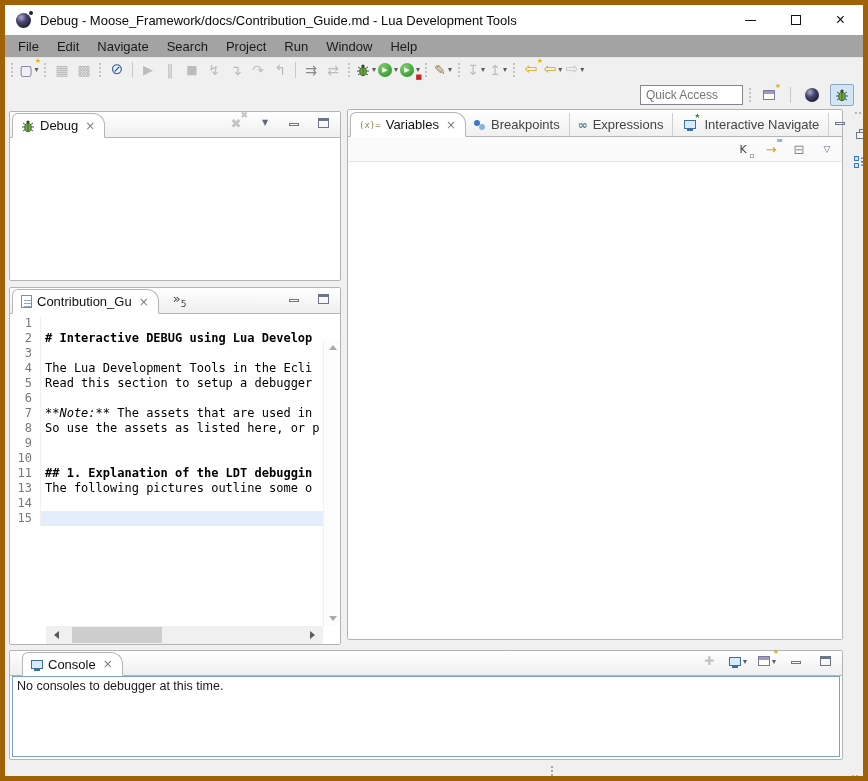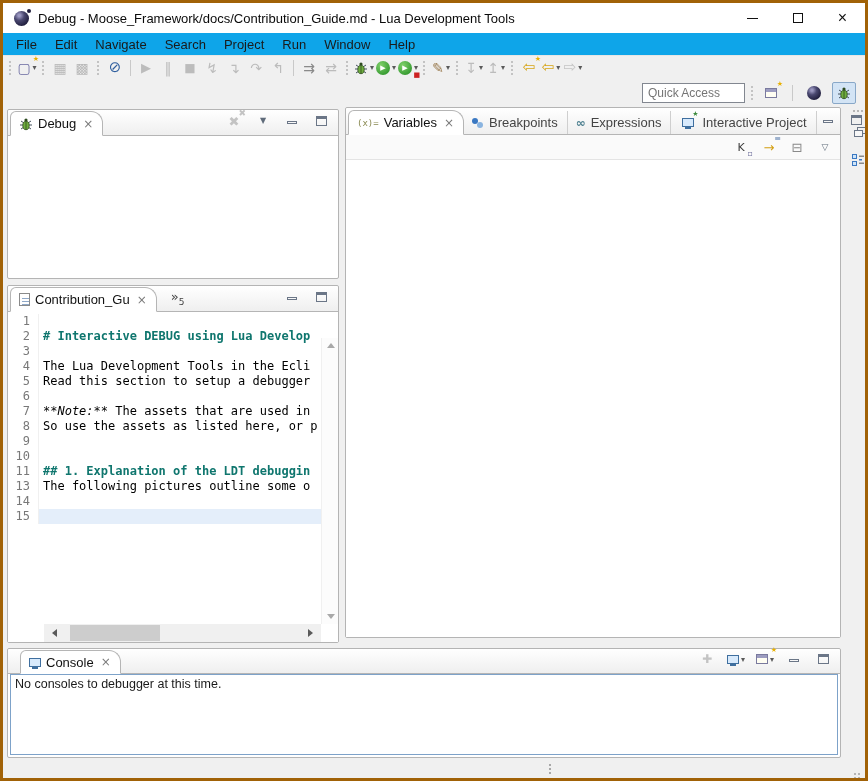--- a/index.html
+++ b/index.html
@@ -1,34 +1,34 @@
 <!DOCTYPE html>
 <html><head>
 <meta charset="utf-8">
 <style>
   * { margin:0; padding:0; box-sizing:border-box; }
   html,body { background:#cfcfcf; }
   body { font-family:"Liberation Sans", sans-serif; }
   #win {
     position:relative; width:868px; height:781px; background:#f0f0f0;
-    border:3px solid #a16207; overflow:hidden;
+    border:5px solid #a16207; overflow:hidden;
   }
   
   #titlebar { position:absolute; left:0; top:0; width:100%; height:30px; background:#ffffff; display:flex; align-items:center; }
   .app-sphere { position:relative; width:15px; height:15px; border-radius:50%;
     background:radial-gradient(circle at 35% 30%, #9a97c0 8%, #4a4870 35%, #201e3d 75%); margin-left:11px; }
   .app-sphere::after { content:""; position:absolute; right:-2px; top:-2px; width:4px; height:4px; border-radius:50%; background:#201e3d; }
   #title-text { margin-left:9px; font-size:13px; color:#0a0a0a; }
   #win-controls { margin-left:auto; display:flex; height:100%; }
   .wc { width:45px; height:100%; display:flex; align-items:center; justify-content:center; color:#111; }
   .wc-min-bar { width:11px; height:1px; background:#111; }
   .wc-max-box { width:10px; height:10px; border:1px solid #111; }
   .wc-close-x { font-size:16px; line-height:1; }
   
-  #menubar { position:absolute; left:0; top:30px; width:100%; height:22px; background:#0ea5e9; display:flex; align-items:center; padding-left:4px; }
+  #menubar { position:absolute; left:0; top:30px; width:100%; height:22px; background:#a3a3a3; display:flex; align-items:center; padding-left:4px; }
   .menu-item { font-size:13px; color:#1a1a1a; padding:2px 9px; }
   
   #toolbar { position:absolute; left:0; top:52px; width:100%; height:24px; background:#f0f0f0; border-top:1px solid #e6e6e6; display:flex; align-items:center; padding-left:2px; }
   #qarow { position:absolute; left:0; top:76px; width:100%; height:28px; background:#f0f0f0; display:flex; align-items:center; }
   .tbtn { position:relative; display:inline-flex; align-items:center; justify-content:center; min-width:20px; height:20px; margin:0 1px; border-radius:2px; }
   .tbtn .g { font-family:"DejaVu Sans", sans-serif; line-height:1; }
   .dd { font-size:8px; color:#5a5a5a; margin-left:2px; font-family:"DejaVu Sans", sans-serif; }
   .sep { width:1px; height:16px; background:#c9c9c9; margin:0 4px; }
   .hnd { width:3px; height:14px; border-left:2px dotted #c3c3c3; margin:0 4px; }
   .bdg { position:absolute; font-family:"DejaVu Sans", sans-serif; line-height:1; }
@@ -61,21 +61,21 @@
   .bp-dots i:nth-child(1) { width:6px; height:6px; left:0; top:0; background:#3a78c2; }
   .bp-dots i:nth-child(2) { width:6px; height:6px; left:5px; top:4px; background:#8ab4e0; }
   .expr-g { font-size:12px; color:#4c7f8f; font-family:"DejaVu Sans", sans-serif; font-weight:bold; }
   
   #editor-body { position:absolute; left:0; top:26px; right:0; bottom:0; background:#fff; }
   #lines { position:absolute; left:0; top:2px; right:17px; bottom:18px; overflow:hidden; font-family:"DejaVu Sans Mono", monospace; font-size:12px; }
   .ed-line { display:flex; height:15px; line-height:15px; white-space:pre; }
   .ed-line .ln { width:30px; text-align:right; padding-right:8px; color:#787878; flex:none; }
   .ed-line .lt { flex:1; overflow:hidden; color:#000; border-left:1px solid #f0f0f0; padding-left:4px; }
   .ed-line.cur .lt { background:#e4eefa; }
-  .seg-h { color:#0f766e; font-weight:bold; }
+  .seg-h { color:#000000; font-weight:bold; }
   .seg-i { font-style:italic; }
   #vscroll { position:absolute; right:0; top:26px; bottom:18px; width:17px; background:#fcfcfc; border-left:1px solid #f0f0f0; }
   .varrow { position:absolute; left:5px; width:0; height:0; border-left:4px solid transparent; border-right:4px solid transparent; }
   .varrow.up { top:5px; border-bottom:5px solid #a9a9a9; }
   .varrow.dn { bottom:5px; border-top:5px solid #a9a9a9; }
   #hscroll { position:absolute; left:36px; right:17px; bottom:0; height:18px; background:#f0f0f0; }
   .harrow { position:absolute; top:5px; width:0; height:0; border-top:4px solid transparent; border-bottom:4px solid transparent; }
   .harrow.lf { left:8px; border-right:5px solid #5a5a5a; }
   .harrow.rt { right:8px; border-left:5px solid #5a5a5a; }
   #hthumb { position:absolute; left:26px; top:1px; width:90px; height:16px; background:#cdcdcd; }
@@ -357,21 +357,21 @@
         </div>
         <div class="vtab unsel">
           <span class="expr-g">∞</span>
           <span>Expressions</span>
         </div>
         <div class="vtab unsel">
           <span class="tbtn" style="min-width: 16px;">
             <span class="mon"></span>
             <span class="bdg tr" style="color: rgb(60, 138, 60); font-size: 7px;">★</span>
           </span>
-          <span>Interactive Project</span>
+          <span>Interactive Navigate</span>
         </div>
         <div class="head-ctrl">
           <span class="tbtn">
             <span class="icon-min"></span>
           </span>
           <span class="tbtn">
             <span class="icon-max"></span>
           </span>
         </div>
       </div>

